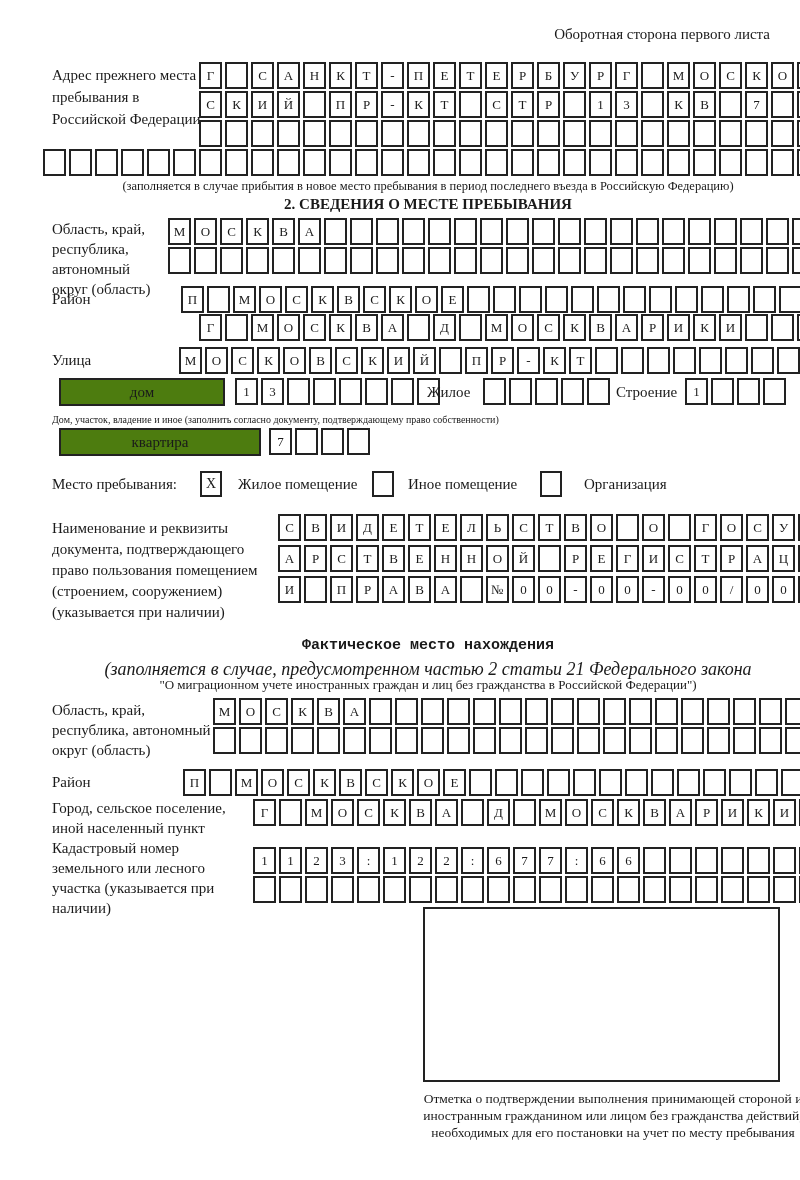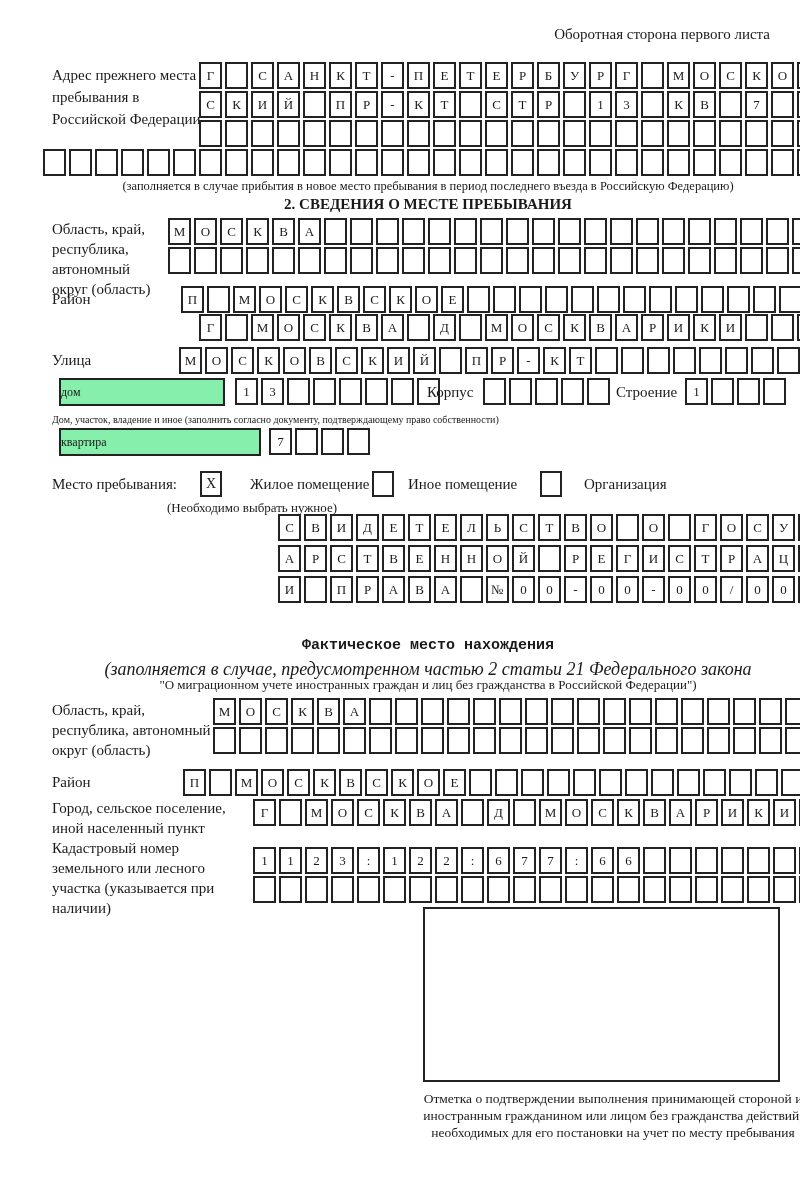--- a/index.html
+++ b/index.html
@@ -8,22 +8,22 @@
   #page { position:relative; width:800px; height:1180px; overflow:hidden; background:#fff;margin-left:28px; }
   .abs { position:absolute; }
   .lbl { font-size:15px; line-height:20px; color:#1a1a1a; }
   .note { font-size:12.5px; line-height:16px; color:#1a1a1a; }
   .ttl { font-size:15px; font-weight:bold; text-align:center; width:100%; }
   .ctr { text-align:center; width:100%; }
   .boxrow { white-space:nowrap; height:27px; }
   .cb { display:inline-block; width:23px; height:27px; border:2px solid #222; margin-right:3px;
         text-align:center; font-size:13px; line-height:23px; vertical-align:top; background:#fff;
         font-family:"Liberation Serif",serif; }
-  .wideband { display:inline-block; height:28px; border:2px solid #222; text-align:left;
-        font-size:12px; line-height:24px; vertical-align:top; background:#86efac; }
+  .wideband { display:inline-block; height:28px; border:2px solid #222; text-align:center;
+        font-size:15px; line-height:24px; vertical-align:top; background:#4d7c0f; }
   .chk { display:inline-block; width:22px; height:26px; border:2px solid #222; text-align:center;
         font-size:14px; line-height:22px; vertical-align:top; background:#fff; }
   .stamp { border:2px solid #222; background:#fff; }
   .cap { font-size:13.5px; line-height:17px; text-align:center; }
 </style>
 </head>
 <body>
 
 <div id="page">
 
@@ -45,38 +45,38 @@
   <div class="abs lbl" style="left:24px; top:289px;">Район</div>
   <div class="abs boxrow" style="left:153px; top:286px;"><span class="cb">П</span><span class="cb"></span><span class="cb">М</span><span class="cb">О</span><span class="cb">С</span><span class="cb">К</span><span class="cb">В</span><span class="cb">С</span><span class="cb">К</span><span class="cb">О</span><span class="cb">Е</span><span class="cb"></span><span class="cb"></span><span class="cb"></span><span class="cb"></span><span class="cb"></span><span class="cb"></span><span class="cb"></span><span class="cb"></span><span class="cb"></span><span class="cb"></span><span class="cb"></span><span class="cb"></span><span class="cb"></span></div>
 
   <div class="abs boxrow" style="left:171px; top:314px;"><span class="cb">Г</span><span class="cb"></span><span class="cb">М</span><span class="cb">О</span><span class="cb">С</span><span class="cb">К</span><span class="cb">В</span><span class="cb">А</span><span class="cb"></span><span class="cb">Д</span><span class="cb"></span><span class="cb">М</span><span class="cb">О</span><span class="cb">С</span><span class="cb">К</span><span class="cb">В</span><span class="cb">А</span><span class="cb">Р</span><span class="cb">И</span><span class="cb">К</span><span class="cb">И</span><span class="cb"></span><span class="cb"></span><span class="cb"></span></div>
 
   <div class="abs lbl" style="left:24px; top:350px;">Улица</div>
   <div class="abs boxrow" style="left:151px; top:347px;"><span class="cb">М</span><span class="cb">О</span><span class="cb">С</span><span class="cb">К</span><span class="cb">О</span><span class="cb">В</span><span class="cb">С</span><span class="cb">К</span><span class="cb">И</span><span class="cb">Й</span><span class="cb"></span><span class="cb">П</span><span class="cb">Р</span><span class="cb">-</span><span class="cb">К</span><span class="cb">Т</span><span class="cb"></span><span class="cb"></span><span class="cb"></span><span class="cb"></span><span class="cb"></span><span class="cb"></span><span class="cb"></span><span class="cb"></span><span class="cb"></span></div>
 
   <div class="abs wideband" style="left:31px; top:378px; width:166px;">дом</div>
   <div class="abs boxrow" style="left:207px; top:378px;"><span class="cb">1</span><span class="cb">3</span><span class="cb"></span><span class="cb"></span><span class="cb"></span><span class="cb"></span><span class="cb"></span><span class="cb"></span></div>
-  <div class="abs lbl" style="left:399px; top:382px;">Корпус</div>
+  <div class="abs lbl" style="left:399px; top:382px;">Жилое</div>
   <div class="abs boxrow" style="left:455px; top:378px;"><span class="cb"></span><span class="cb"></span><span class="cb"></span><span class="cb"></span><span class="cb"></span></div>
   <div class="abs lbl" style="left:588px; top:382px;">Строение</div>
   <div class="abs boxrow" style="left:657px; top:378px;"><span class="cb">1</span><span class="cb"></span><span class="cb"></span><span class="cb"></span></div>
   <div class="abs lbl" style="left:24px; top:410px; font-size:10px;">Дом, участок, владение и иное (заполнить согласно документу, подтверждающему право собственности)</div>
 
   <div class="abs wideband" style="left:31px; top:428px; width:202px;">квартира</div>
   <div class="abs boxrow" style="left:241px; top:428px;"><span class="cb">7</span><span class="cb"></span><span class="cb"></span><span class="cb"></span></div>
 
   <div class="abs lbl" style="left:24px; top:474px;">Место пребывания:</div>
   <span class="abs chk" style="left:172px; top:471px;">X</span>
-  <div class="abs lbl" style="left:222px; top:474px;">Жилое помещение</div>
+  <div class="abs lbl" style="left:210px; top:474px;">Жилое помещение</div>
   <span class="abs chk" style="left:344px; top:471px;"></span>
   <div class="abs lbl" style="left:380px; top:474px;">Иное помещение</div>
   <span class="abs chk" style="left:512px; top:471px;"></span>
   <div class="abs lbl" style="left:556px; top:474px;">Организация</div>
-  <div class="abs note" style="left:24px; top:500px; width:400px; text-align:center; font-size:13px;">(Необходимо выбрать нужное)</div>
 
+  <div class="abs lbl" style="left:24px; top:518px; width:210px; line-height:21px;">Наименование и реквизиты документа, подтверждающего право пользования помещением (строением, сооружением) (указывается при наличии)</div>
   <div class="abs boxrow" style="left:250px; top:514px;"><span class="cb">С</span><span class="cb">В</span><span class="cb">И</span><span class="cb">Д</span><span class="cb">Е</span><span class="cb">Т</span><span class="cb">Е</span><span class="cb">Л</span><span class="cb">Ь</span><span class="cb">С</span><span class="cb">Т</span><span class="cb">В</span><span class="cb">О</span><span class="cb"></span><span class="cb">О</span><span class="cb"></span><span class="cb">Г</span><span class="cb">О</span><span class="cb">С</span><span class="cb">У</span><span class="cb">Д</span></div>
   <div class="abs boxrow" style="left:250px; top:545px;"><span class="cb">А</span><span class="cb">Р</span><span class="cb">С</span><span class="cb">Т</span><span class="cb">В</span><span class="cb">Е</span><span class="cb">Н</span><span class="cb">Н</span><span class="cb">О</span><span class="cb">Й</span><span class="cb"></span><span class="cb">Р</span><span class="cb">Е</span><span class="cb">Г</span><span class="cb">И</span><span class="cb">С</span><span class="cb">Т</span><span class="cb">Р</span><span class="cb">А</span><span class="cb">Ц</span><span class="cb">И</span></div>
   <div class="abs boxrow" style="left:250px; top:576px;"><span class="cb">И</span><span class="cb"></span><span class="cb">П</span><span class="cb">Р</span><span class="cb">А</span><span class="cb">В</span><span class="cb">А</span><span class="cb"></span><span class="cb">№</span><span class="cb">0</span><span class="cb">0</span><span class="cb">-</span><span class="cb">0</span><span class="cb">0</span><span class="cb">-</span><span class="cb">0</span><span class="cb">0</span><span class="cb">/</span><span class="cb">0</span><span class="cb">0</span><span class="cb">0</span></div>
 
   <div class="abs ttl" style="left:0; top:637px;font-family:Liberation Mono, monospace;">Фактическое место нахождения</div>
   <div class="abs note ctr" style="left:0; top:661px; font-size:18px;font-style:italic;">(заполняется в случае, предусмотренном частью 2 статьи 21 Федерального закона</div>
   <div class="abs note ctr" style="left:0; top:677px; font-size:13px;">"О миграционном учете иностранных граждан и лиц без гражданства в Российской Федерации")</div>
 
   <div class="abs lbl" style="left:24px; top:700px; width:160px;">Область, край, республика, автономный округ (область)</div>
   <div class="abs boxrow" style="left:185px; top:698px;"><span class="cb">М</span><span class="cb">О</span><span class="cb">С</span><span class="cb">К</span><span class="cb">В</span><span class="cb">А</span><span class="cb"></span><span class="cb"></span><span class="cb"></span><span class="cb"></span><span class="cb"></span><span class="cb"></span><span class="cb"></span><span class="cb"></span><span class="cb"></span><span class="cb"></span><span class="cb"></span><span class="cb"></span><span class="cb"></span><span class="cb"></span><span class="cb"></span><span class="cb"></span><span class="cb"></span></div>

